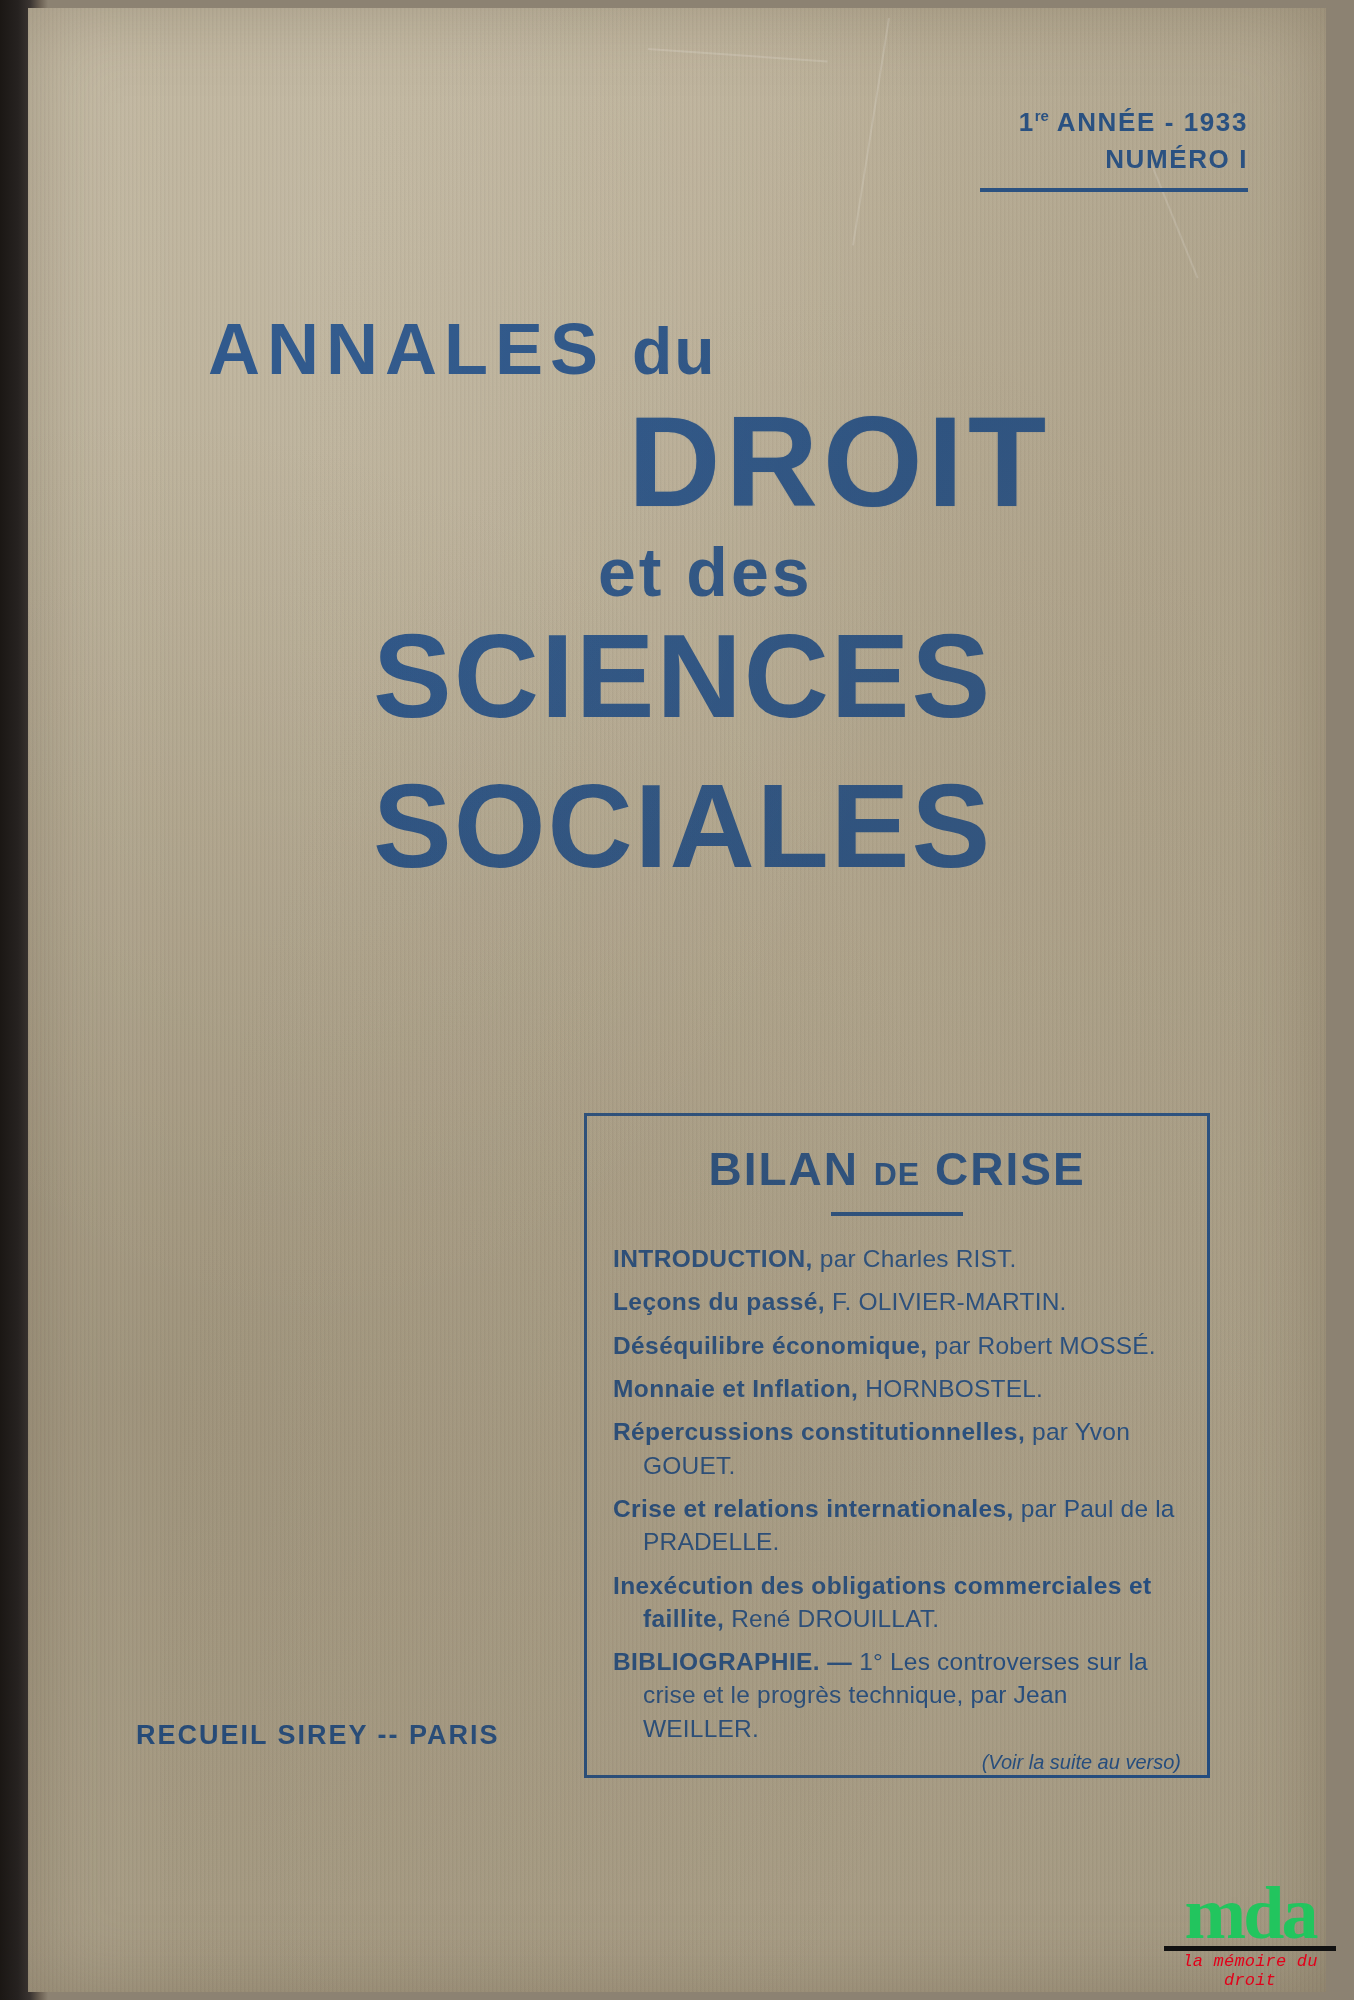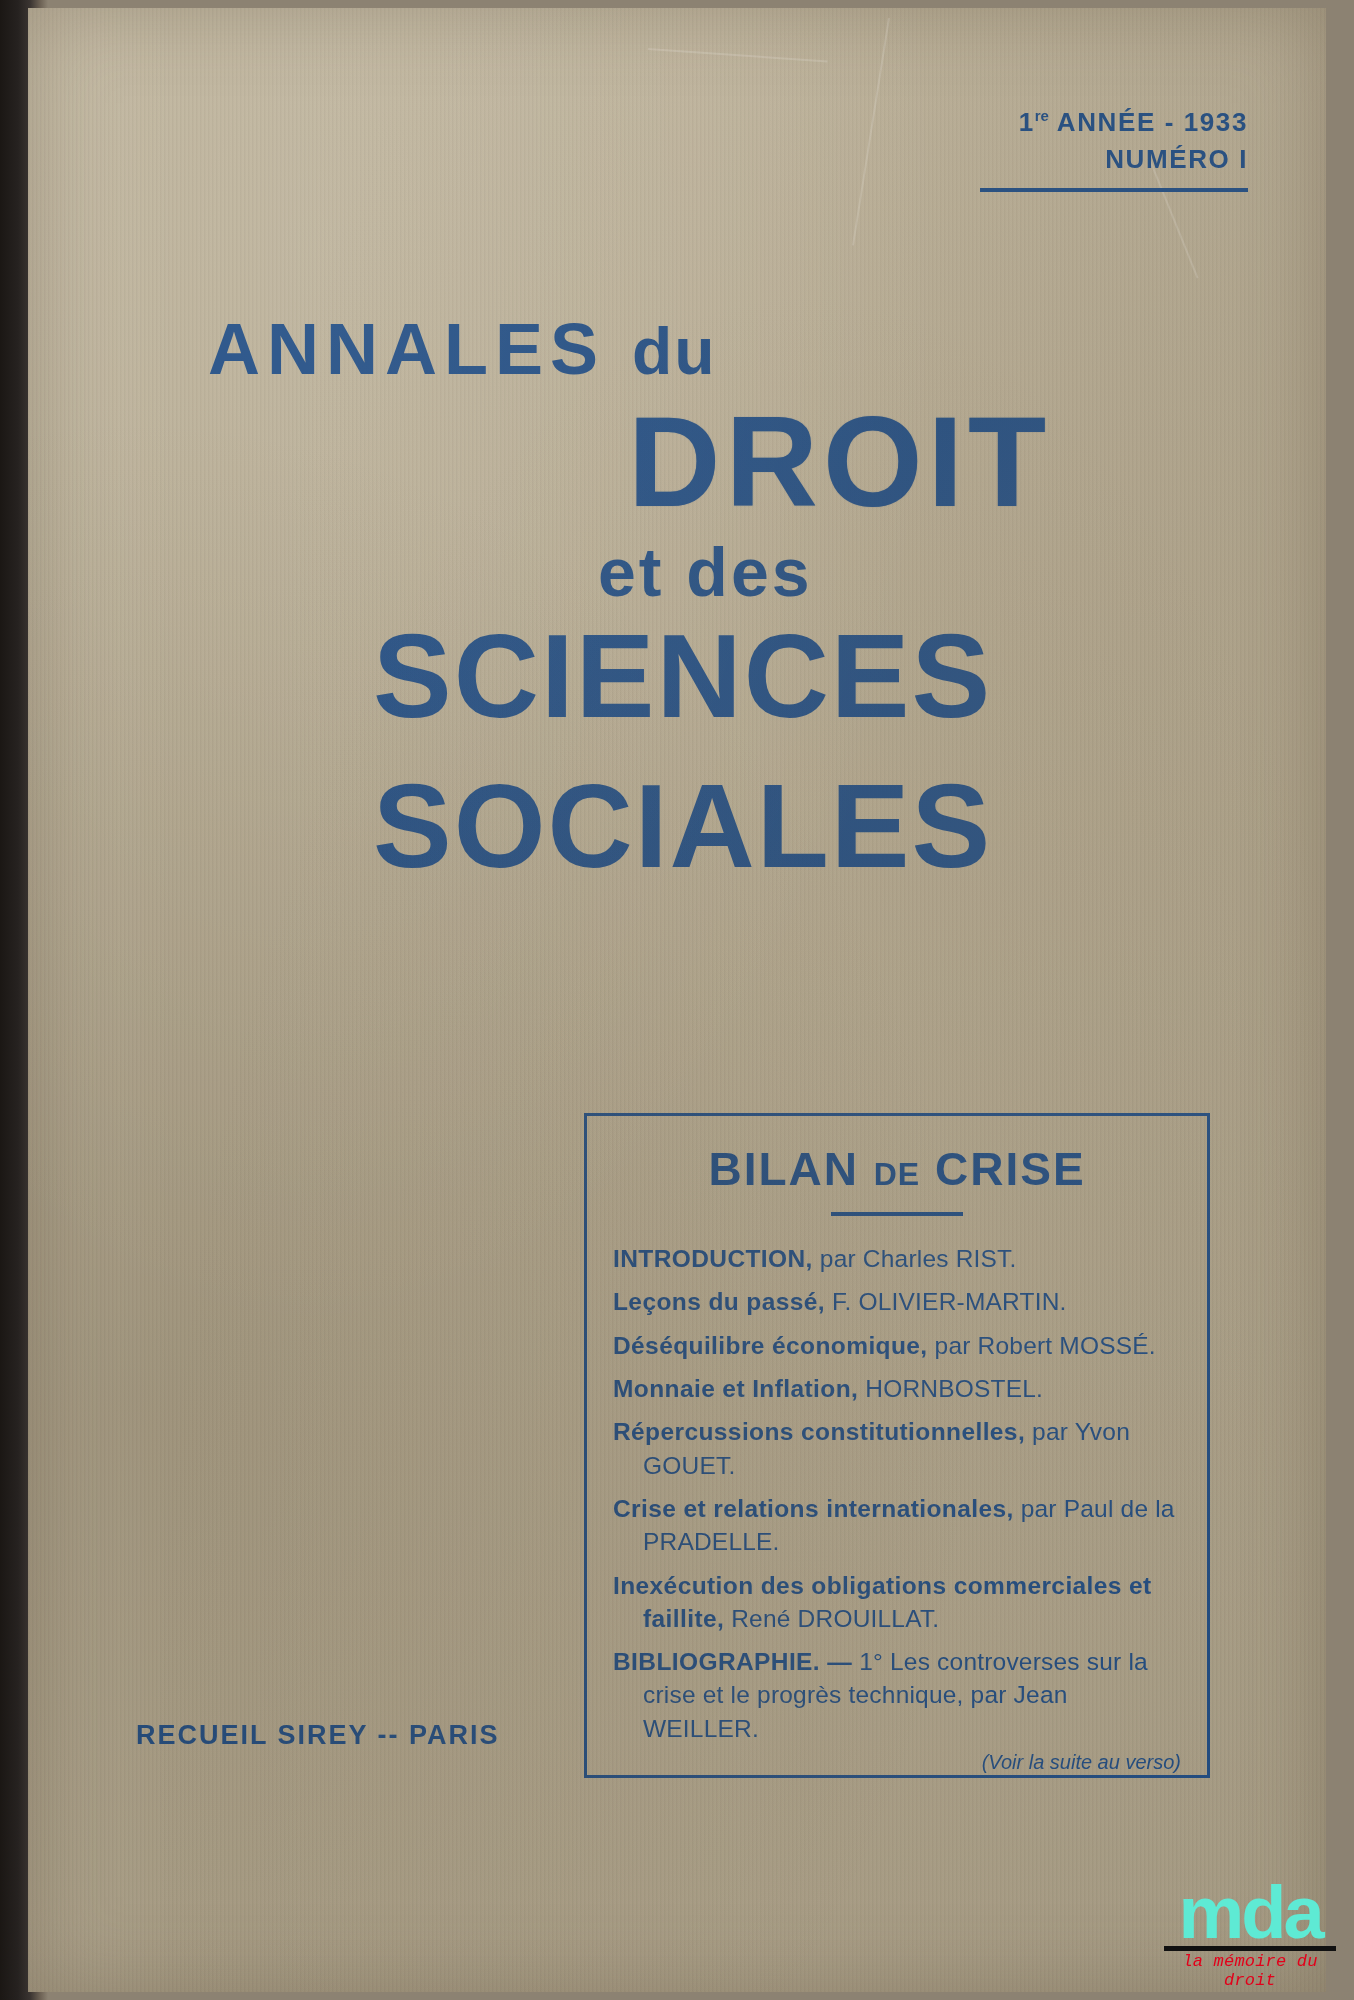--- a/index.html
+++ b/index.html
@@ -149,25 +149,25 @@
   }
 
   
   .logo {
     position:absolute;
     right:18px; bottom:10px;
     width:172px;
     text-align:center;
   }
   .logo .mark {
-    font-family:Liberation Sans, sans-serif;
+    font-family:Liberation Serif, serif;
     font-weight:bold;
     font-size:74px;
     line-height:0.82;
-    color:#5eead4;
+    color:#22c55e;
     letter-spacing:-3px;
   }
   .logo .bar { height:5px; background:#111; margin:2px 0 1px 0; }
   .logo .tag {
     font-size:17px;
     color:#e2001a;
     letter-spacing:0.2px;
     font-family:Liberation Mono, monospace;
     font-style:italic;
   }

